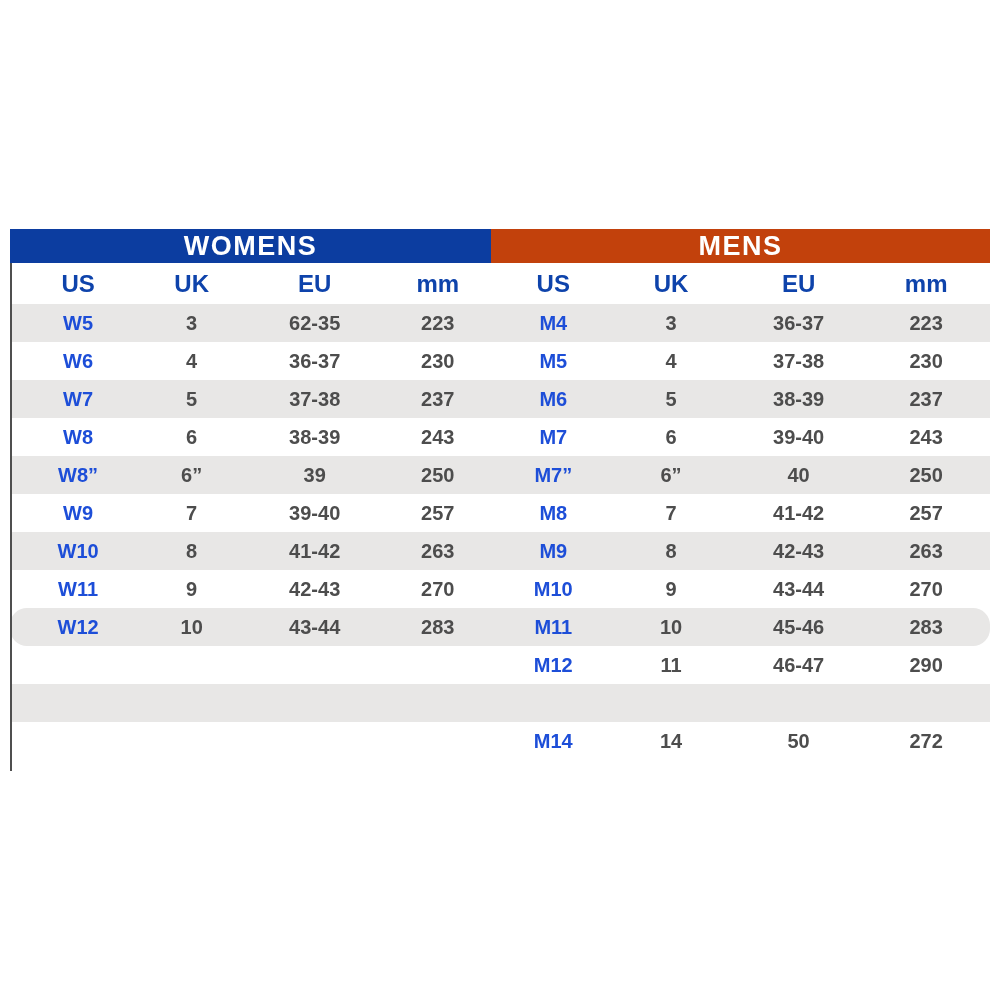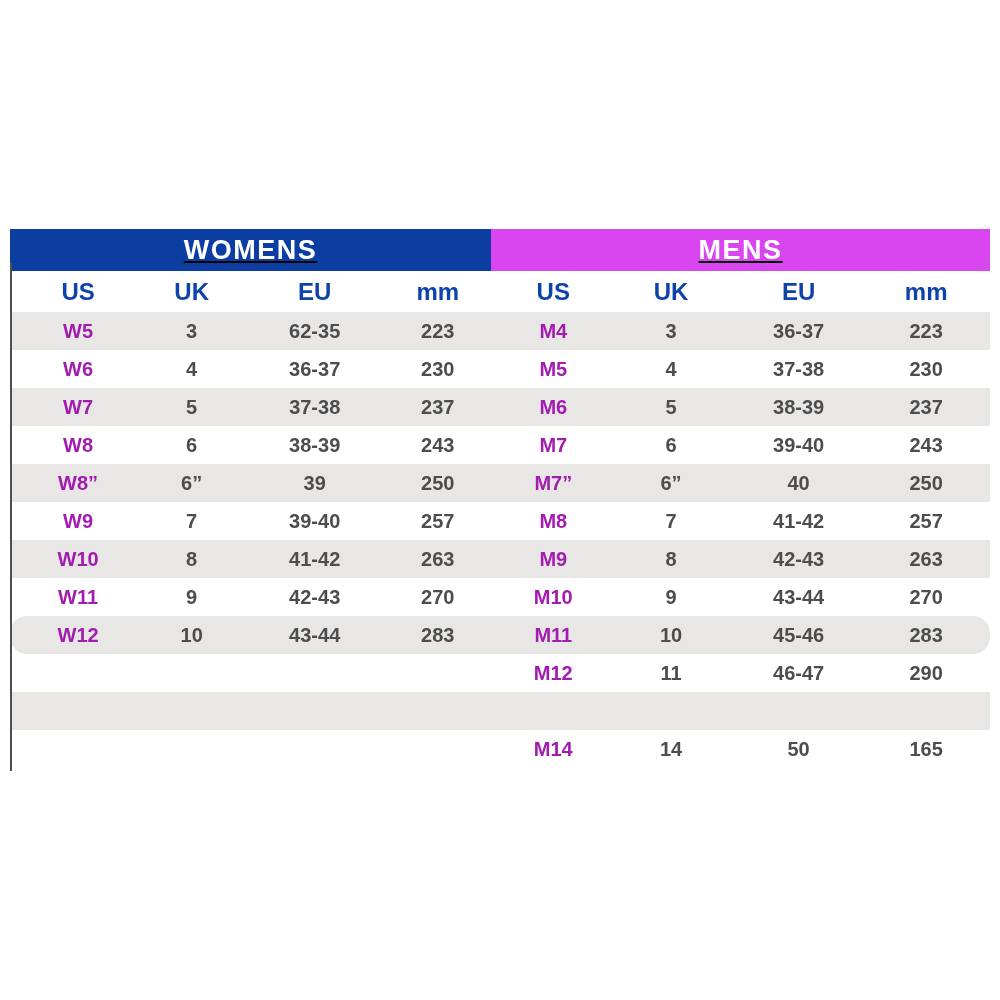--- a/index.html
+++ b/index.html
@@ -5,21 +5,21 @@
   html, body { margin: 0; padding: 0; }
   body {
     width: 1000px; height: 1000px;
     background: #ffffff;
     font-family: "Liberation Sans", sans-serif;
     position: relative;
     overflow: hidden;
   }
   .sheet { position: absolute; left: 10px; top: 229px; width: 980px; }
 
-  .title-bar { display: flex; height: 42px; text-decoration: underline; }
+  .title-bar { display: flex; height: 34px; }
   .title-half {
     color: #ffffff; font-weight: bold; font-size: 27px;
     letter-spacing: 1.5px;
     display: flex; align-items: center; justify-content: center;
   }
   .w-half { width: 49.1%; }
   .m-half { width: 50.9%; }
 
   .grid-row { display: flex; height: 38px; padding-left: 16px; }
   .header-row { height: 41px; }
@@ -31,38 +31,38 @@
     align-items: center;
     height: 100%;
   }
   .cell {
     text-align: center;
     font-weight: bold;
     font-size: 20px;
     color: #4d4d4d;
     white-space: nowrap;
   }
-  .cell.us-col { color: #a21caf; }
+  .cell.us-col { color: #1d4ed8; }
   .cell.col-head { font-size: 24px; color: #0e43ab; }
 
   .divider {
     position: absolute;
     top: 34px;
     width: 2px;
     height: 508px;
     background: #4f4f4f;
   }
 </style>
 </head>
 <body>
 
 <div class="sheet">
   <div class="title-bar">
     <div class="title-half w-half" style="background: rgb(12, 61, 160);">WOMENS</div>
-    <div class="title-half m-half" style="background: #d946ef;">MENS</div>
+    <div class="title-half m-half" style="background: #c2410c;">MENS</div>
   </div>
 
   <div id="table-body">
       <div class="grid-row header-row">
         <div class="half w-half">
           <div class="cell col-head" style="color: rgb(14, 67, 171);">US</div>
           <div class="cell col-head" style="color: rgb(14, 67, 171);">UK</div>
           <div class="cell col-head" style="color: rgb(14, 67, 171);">EU</div>
           <div class="cell col-head" style="color: rgb(14, 67, 171);">mm</div>
         </div>
@@ -225,19 +225,19 @@
         <div class="half w-half">
           <div class="cell us-col"></div>
           <div class="cell"></div>
           <div class="cell"></div>
           <div class="cell"></div>
         </div>
         <div class="half m-half">
           <div class="cell us-col">M14</div>
           <div class="cell">14</div>
           <div class="cell">50</div>
-          <div class="cell">165</div>
+          <div class="cell">272</div>
         </div>
       </div>
     </div>
 
   <div class="divider" style="background: rgb(79, 79, 79);"></div>
 </div>
 
 </body></html>

